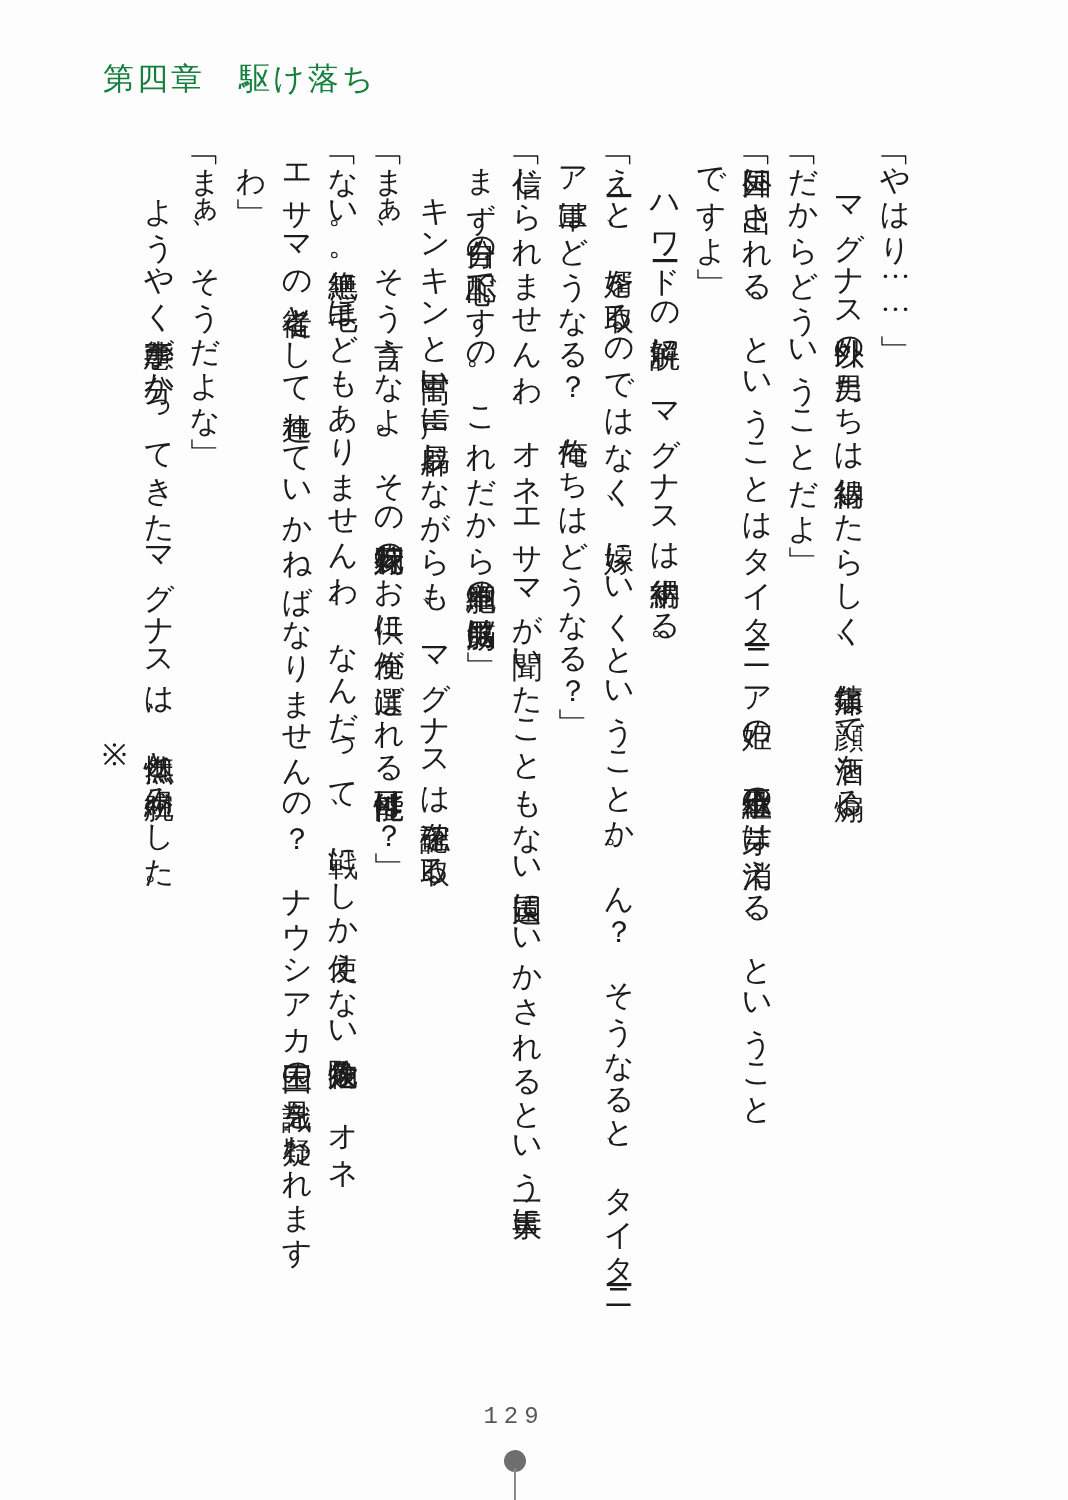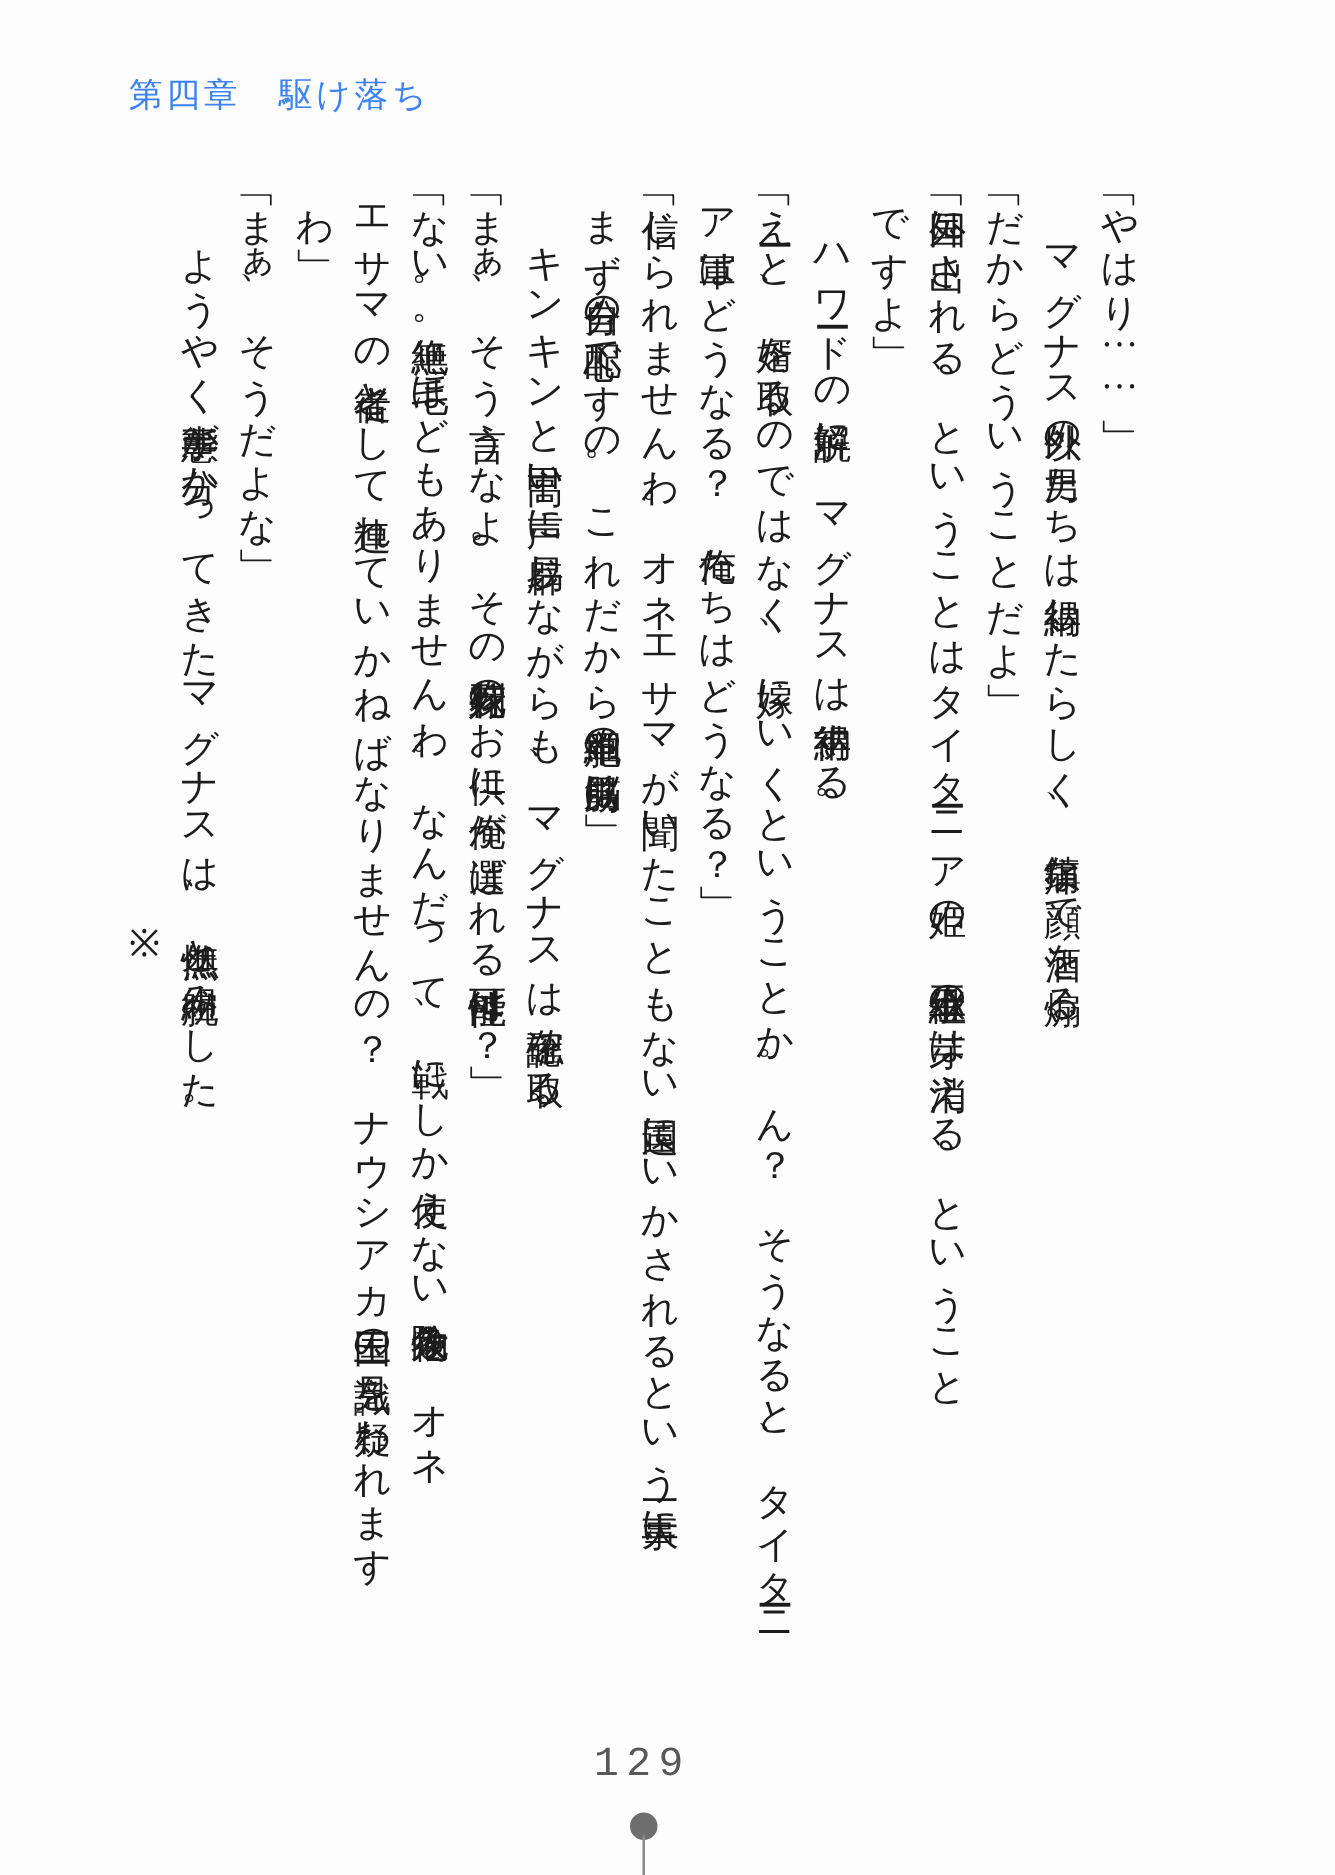--- a/index.html
+++ b/index.html
@@ -10,22 +10,22 @@
     position:relative;
     overflow:hidden;
   }
   .page {
     position:absolute; inset:0;
     background:#fdfdfd;
   }
   .chapter-header {
     position:absolute;
     left:103px; top:58px;
-    font-size:27px;
-    color:#3b82f6;
+    font-size:31px;
+    color:#15803d;
     letter-spacing:3px;
     white-space:nowrap;
   }
   .text-block {
     position:absolute;
     top:146px;
     right:150px;
     height:1216px;
     writing-mode:vertical-rl;
     text-orientation:upright;
@@ -43,21 +43,21 @@
   .text-block .line.break-col {
     height:100%;
     text-align:center; 
   }
   .page-number {
     position:absolute;
     left:0; width:1028px;
     bottom:70px;
     text-align:center;
     font-family:"Liberation Mono","DejaVu Sans Mono",monospace;
-    font-size:33px;
+    font-size:24px;
     color:#585858;
     letter-spacing:6px;
   }
   .pin-dot {
     position:absolute;
     left:504px; top:1450px;
     width:22px; height:22px;
     border-radius:50%;
     background:#6e6e6e;
   }

